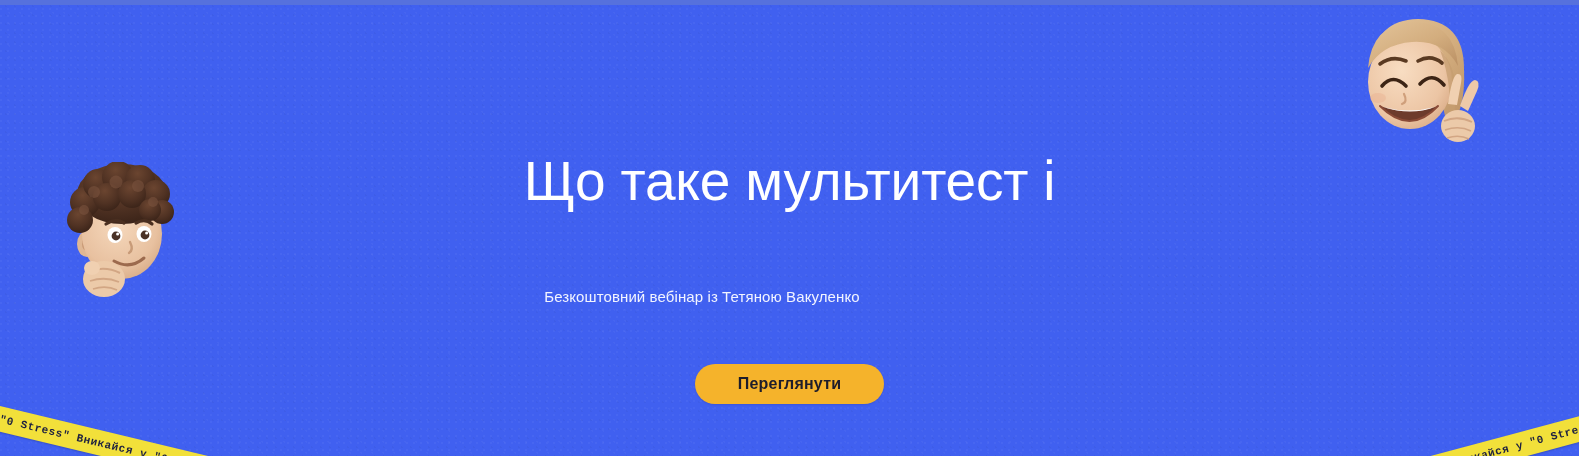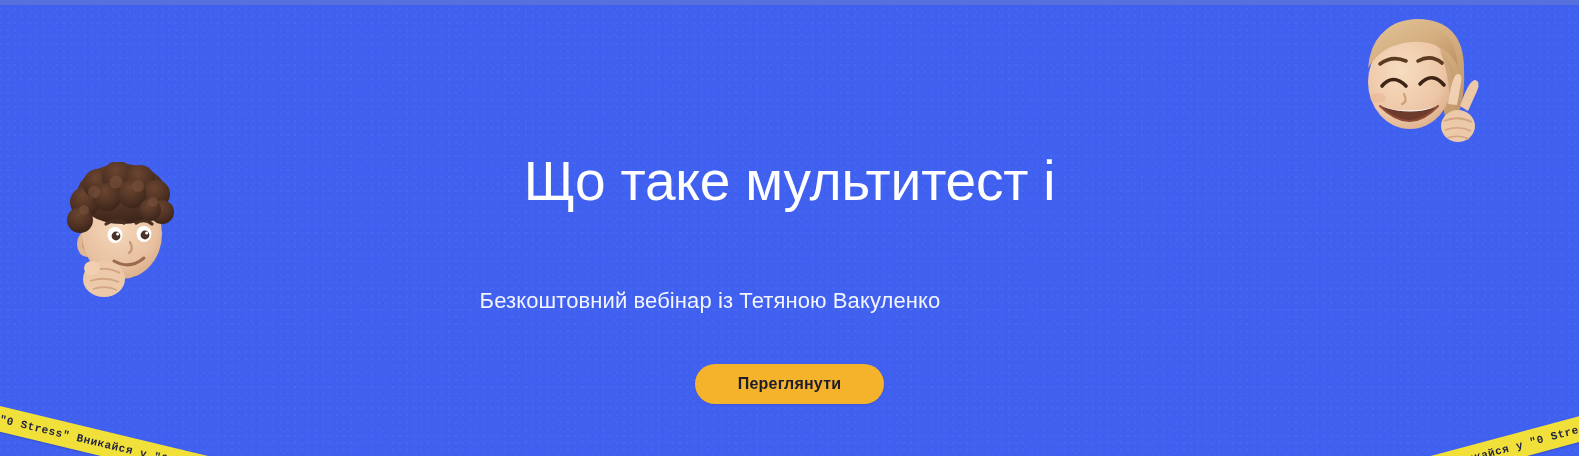--- a/index.html
+++ b/index.html
@@ -53,24 +53,24 @@
     font-size:55px;
     font-weight:300;
     line-height:68px;
     letter-spacing:-0.2px;
     margin-top:43px;
   }
   .headline-line { display:block; }
 
   .subtitle {
     position:absolute;
-    left:8px; top:288px;
+    left:0; top:288px;
     width:1404px;
     color:#f2f4ff;
-    font-size:22px;
+    font-size:15px;
     font-weight:400;
     letter-spacing:.1px;
   }
 
   .cta-wrap {
     position:absolute;
     left:0; top:364px;
     width:1579px;
     display:flex;
     justify-content:center;

